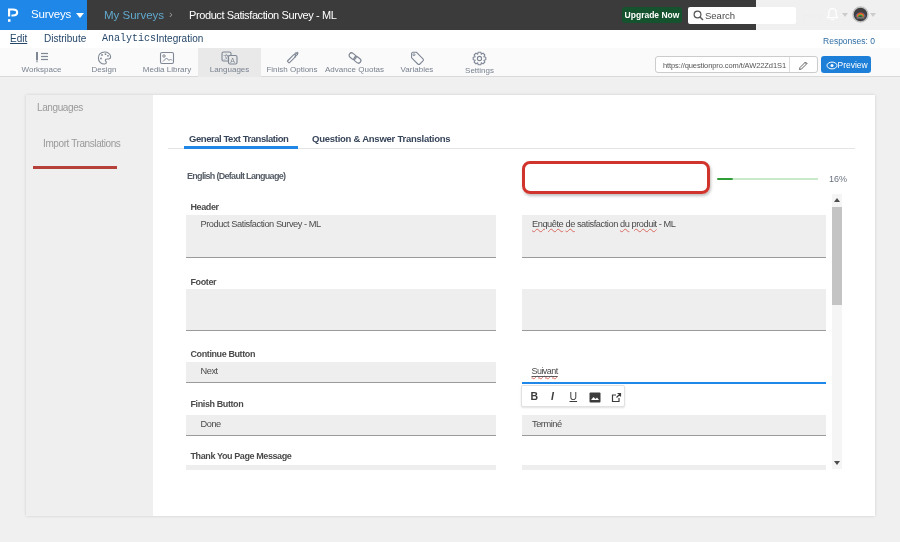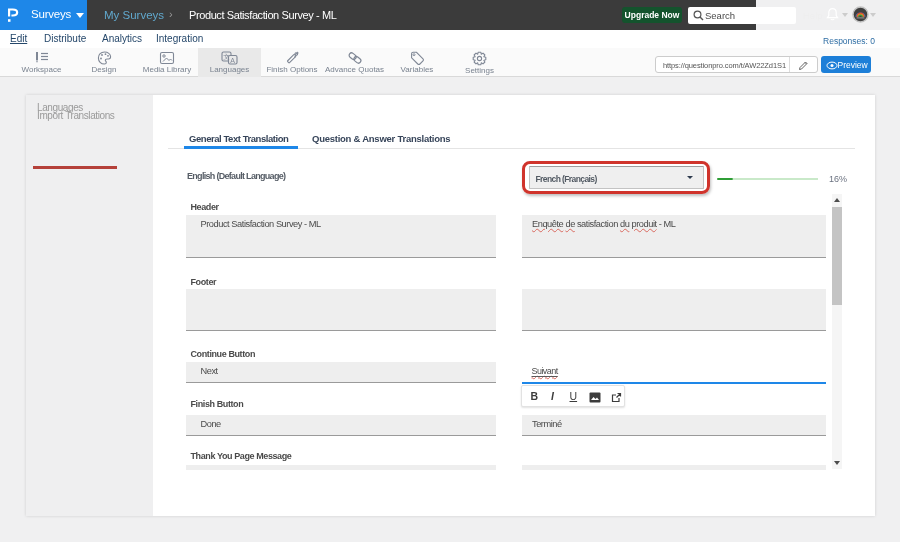--- a/index.html
+++ b/index.html
@@ -146,21 +146,21 @@
       <path d="M5.9 10.8 A2.6 2.6 0 0 1 11.1 10.8" fill="none" stroke="#e2882d" stroke-width="1.4"></path>
       <path d="M6.8 10.8 A1.7 1.7 0 0 1 10.2 10.8" fill="none" stroke="#3f9b3f" stroke-width="1.4"></path>
       <rect x="4.4" y="11.2" width="8.2" height="1.4" rx="0.7" fill="#8a8a8a"></rect>
     </svg>
     <div class="tcaret" id="avcaret"></div>
   </div>
 
   <div id="menubar">
     <span class="mi" style="left:10px; text-decoration:underline;">Edit</span>
     <span class="mi" style="left:44px;">Distribute</span>
-    <span class="mi" style="left:102px;">Analytics</span>
+    <span class="mi" style="left:102px;font-family:Liberation Mono, monospace;">Analytics</span>
     <span class="mi" style="left:156px;">Integration</span>
     <span id="responses">Responses: 0</span>
   </div>
 
   <div id="toolbar">
     <div class="titem" style="left:10px;">
       <svg width="15" height="14" viewBox="0 0 15 14">
           <line x1="3" y1="1" x2="3" y2="9" stroke="#7f8795" stroke-width="2"></line>
           <path d="M2 9.5 L3 12 L4 9.5" fill="#7f8795"></path>
           <line x1="7" y1="2.5" x2="14" y2="2.5" stroke="#7f8795" stroke-width="1.2"></line>
@@ -243,33 +243,29 @@
           <ellipse cx="6" cy="4.5" rx="5" ry="3.4" fill="none" stroke="#fff" stroke-width="1"></ellipse>
           <circle cx="6" cy="4.5" r="1.5" fill="#fff"></circle>
         </svg>
       <span>Preview</span>
     </div>
   </div>
 
   <div id="card"></div>
   <div id="sidebar"></div>
   <span class="sitem" style="top:102px;">Languages</span>
-  <span class="sitem" style="top:110px;">Import Translations</span>
+  <span class="sitem" style="top:138px;margin-left:6px;">Import Translations</span>
   <div id="redline"></div>
 
   <span class="tab" style="left:189px; top:133px; letter-spacing:-0.45px;">General Text Translation</span>
   <span class="tab" style="left:312px; top:133px; letter-spacing:-0.25px;">Question &amp; Answer Translations</span>
   <div id="tabline"></div>
   <div id="tabactive"></div>
 
   <span id="englabel">English (Default Language)</span>
-  <div id="langsel">
-      <span class="t">French (Français)</span>
-      <span class="c"></span>
-    </div>
   <div id="redbox"></div>
   <div id="pgdark"></div>
   <div id="pglight"></div>
   <span id="pct">16%</span>
 
   <div id="sbtrack"></div>
   <div id="sbthumb"></div>
   <div class="sarrow" id="sup"></div>
   <div class="sarrow" id="sdown"></div>
 

